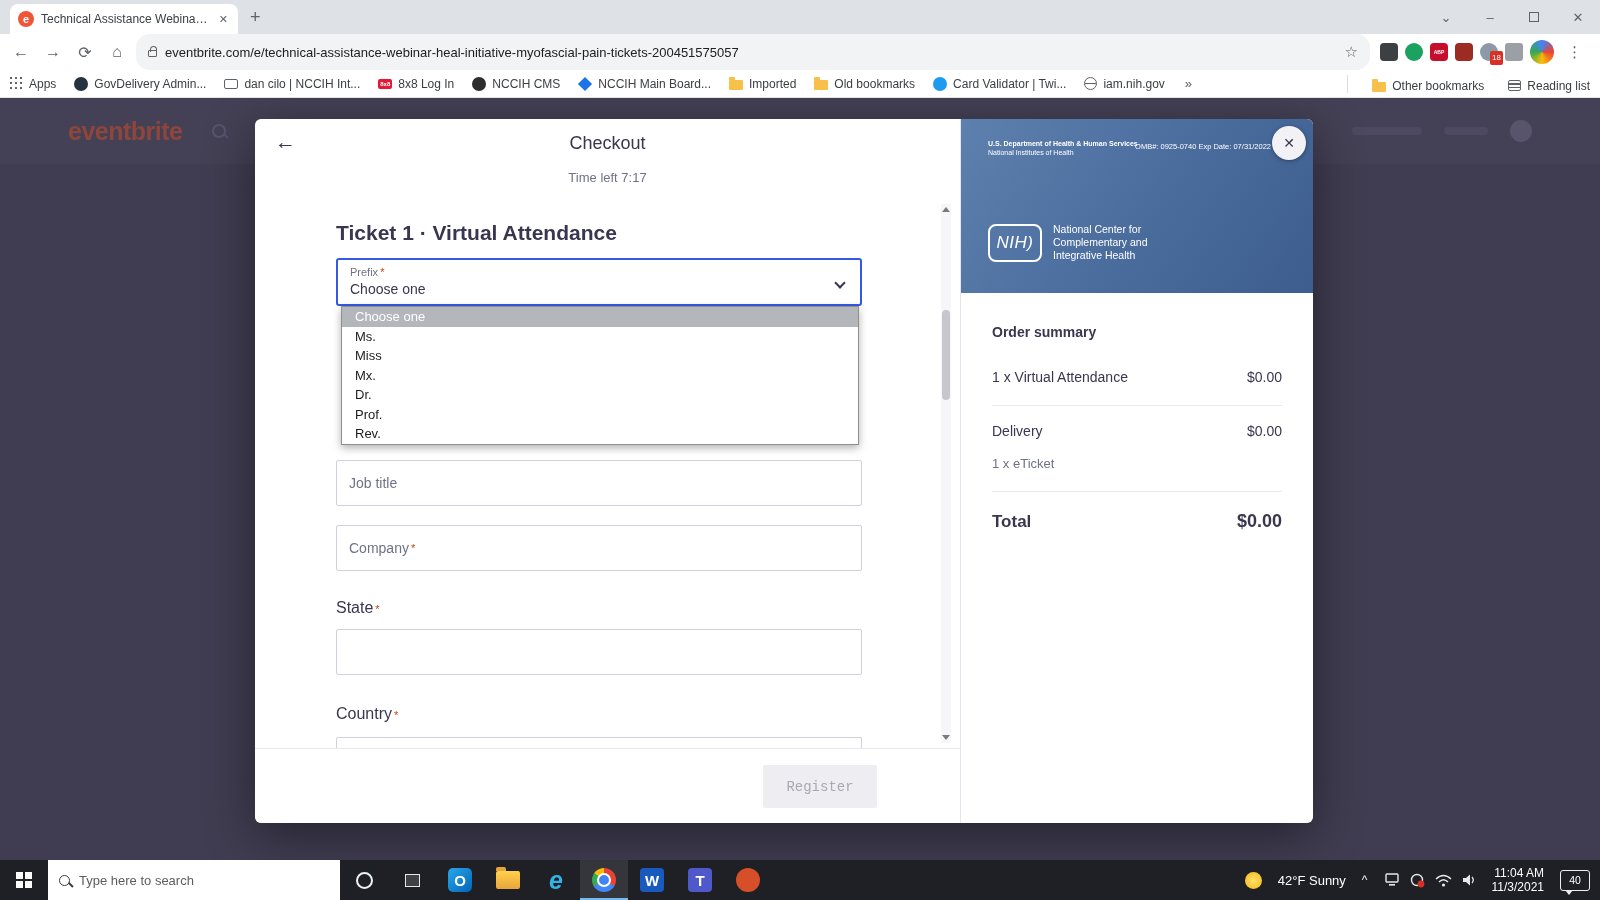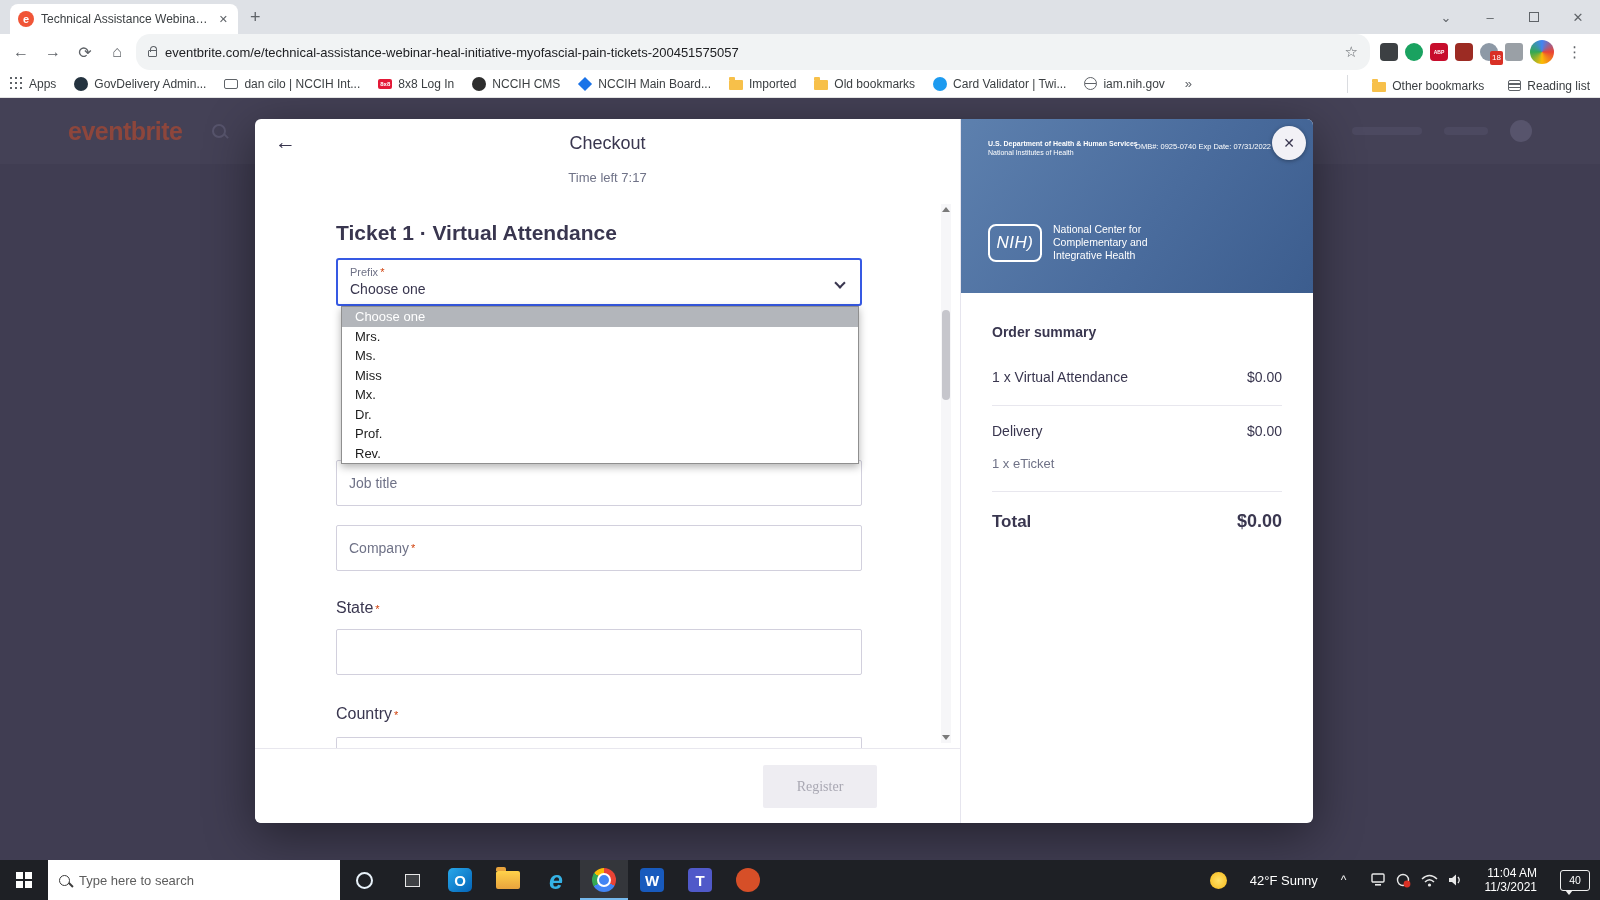--- a/index.html
+++ b/index.html
@@ -75,21 +75,21 @@
 .out-label{position:absolute;left:81px;font-size:16px;color:#39364f;font-weight:500}
 .l-state{top:480px}
 .f-state{top:510px}
 .l-country{top:586px}
 .f-country{top:618px;height:12px;border-bottom:none;border-radius:2px 2px 0 0}
 .scrollbar{position:absolute;right:9px;top:85px;bottom:80px;width:10px;background:#f6f6f8;z-index:7}
 .sb-up{position:absolute;top:3px;left:1px;width:0;height:0;border-left:4px solid transparent;border-right:4px solid transparent;border-bottom:5px solid #7a7a7a}
 .sb-down{position:absolute;bottom:3px;left:1px;width:0;height:0;border-left:4px solid transparent;border-right:4px solid transparent;border-top:5px solid #7a7a7a}
 .sb-thumb{position:absolute;top:106px;left:1px;width:8px;height:90px;background:#c6c6cc;border-radius:4px}
 .checkout-footer{position:absolute;left:0;right:0;bottom:0;height:75px;background:#fff;border-top:1px solid #e8e7ee;border-radius:0 0 0 6px;z-index:8}
-.register-btn{position:absolute;right:83px;top:16px;width:114px;height:43px;background:#eeedf2;color:#a9a8b3;border:none;border-radius:2px;font-size:14px;font-family:Liberation Serif, serif}
+.register-btn{position:absolute;right:83px;top:16px;width:114px;height:43px;background:#eeedf2;color:#a9a8b3;border:none;border-radius:2px;font-size:14px;font-family:Liberation Mono, monospace}
 .summary-pane{width:353px;background:#fff;border-radius:0 6px 6px 0;position:relative;border-left:1px solid #e6e5ee}
 .banner{height:174px;background:linear-gradient(125deg,#5d80ae 0%,#4a6c9d 55%,#3c5d8e 100%);border-radius:0 6px 0 0;position:relative;color:#fff}
 .agency{position:absolute;left:27px;top:20px;font-size:7px;line-height:9px}
 .agency .b{font-weight:bold}
 .omb{position:absolute;right:42px;top:23px;font-size:7.5px;max-width:150px;text-align:right}
 .nih-row{position:absolute;left:27px;top:104px;display:flex;align-items:center;gap:11px}
 .nih-box{width:54px;height:38px;border:2.5px solid #fff;border-radius:8px;display:flex;align-items:center;justify-content:center;font-size:17px;font-weight:normal;font-style:italic;letter-spacing:.5px}
 .nih-name{font-size:10.5px;line-height:13px;white-space:pre-line}
 .close-btn{position:absolute;top:7px;right:7px;width:34px;height:34px;border-radius:50%;background:#f2f1f6;box-shadow:0 1px 4px rgba(0,0,0,.35);display:flex;align-items:center;justify-content:center;color:#39364f;font-size:14px;z-index:10}
 .order{padding:0 31px}
@@ -120,21 +120,21 @@
 .ai{width:24px;height:24px;border-radius:4px;display:flex;align-items:center;justify-content:center;color:#fff;font-weight:bold;font-size:15px}
 .ai-outlook{background:linear-gradient(135deg,#28a8ea,#0364b8);border-radius:5px}
 .ai-folder{width:24px;height:18px;background:linear-gradient(#ffd24a,#e8a33d);border-radius:2px;position:relative}
 .ai-folder:before{content:"";position:absolute;top:-4px;left:0;width:10px;height:4px;background:#e8a33d;border-radius:2px 2px 0 0}
 .ai-ie{color:#35b2e5;font-size:25px;font-style:italic;font-weight:bold;background:none}
 .ai-chrome{border-radius:50%;background:conic-gradient(#ea4335 0 33%,#4285f4 33% 66%,#34a853 66% 85%,#fbbc05 85% 100%);position:relative}
 .ai-chrome:after{content:"";position:absolute;width:10px;height:10px;background:#4285f4;border:2.5px solid #fff;border-radius:50%}
 .ai-word{background:#185abd;border-radius:4px}
 .ai-teams{background:#5059c9;border-radius:4px}
 .ai-orange{background:#d64f28;border-radius:50%}
-.tray{margin-left:auto;display:flex;align-items:center;gap:23px;padding-right:10px}
+.tray{margin-left:auto;display:flex;align-items:center;gap:16px;padding-right:10px}
 .sun{width:17px;height:17px;border-radius:50%;background:radial-gradient(#ffe169,#f6b818)}
 .weather-t{font-size:13px}
 .tray-ch{font-size:12px;color:#eee}
 .tray-ic{display:flex;align-items:center;gap:10px}
 .clockblock{text-align:right;font-size:12px;line-height:14px}
 .notif{width:30px;height:21px;border:1.5px solid #eee;border-radius:3px;display:flex;align-items:center;justify-content:center;font-size:10.5px;position:relative}
 .notif:after{content:"";position:absolute;bottom:-5px;left:4px;border-left:4px solid transparent;border-right:4px solid transparent;border-top:5px solid #eee}
 </style>
 </head>
 <body>
@@ -257,21 +257,20 @@
       <div class="select-box">
         <div class="fld-label">
           <span>Prefix</span><span class="req">*</span>
         </div>
         <div class="sel-value">Choose one</div>
         <span class="sel-caret"></span>
       </div>
 
       <div class="dropdown">
         <div class="dd-item sel">Choose one</div>
-        <div class="dd-item">Mrs.</div>
         <div class="dd-item">Ms.</div>
         <div class="dd-item">Miss</div>
         <div class="dd-item">Mx.</div>
         <div class="dd-item">Dr.</div>
         <div class="dd-item">Prof.</div>
         <div class="dd-item">Rev.</div>
       </div>
 
       <div class="field f-job">
         <span>Job title</span>

